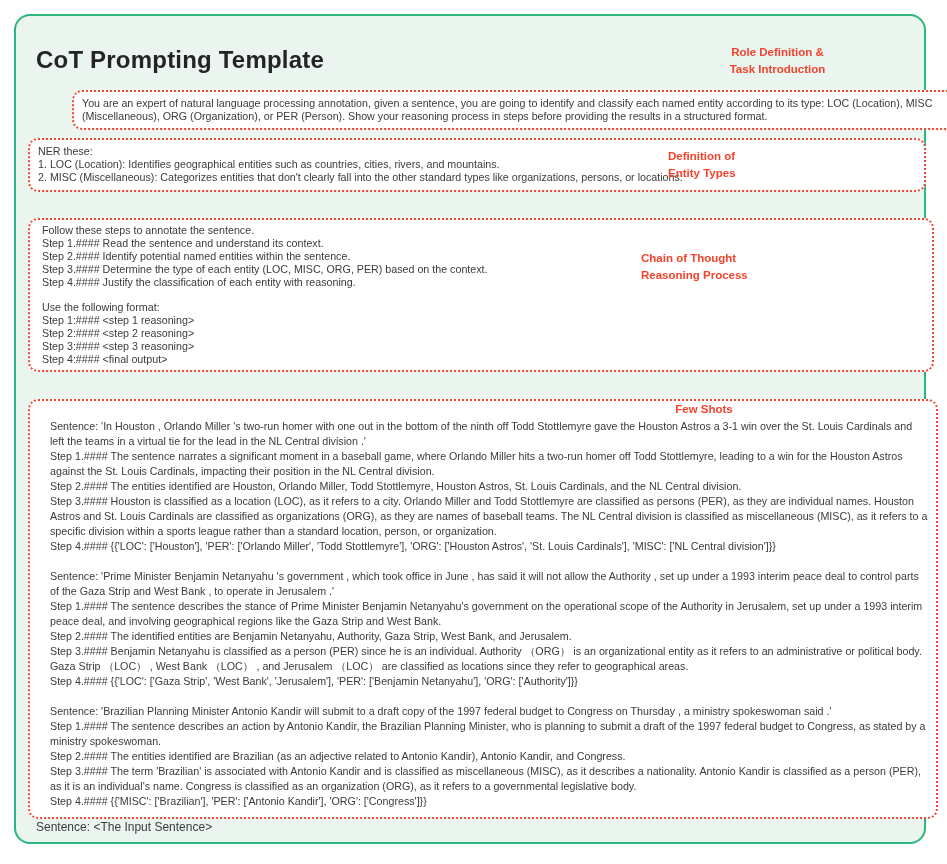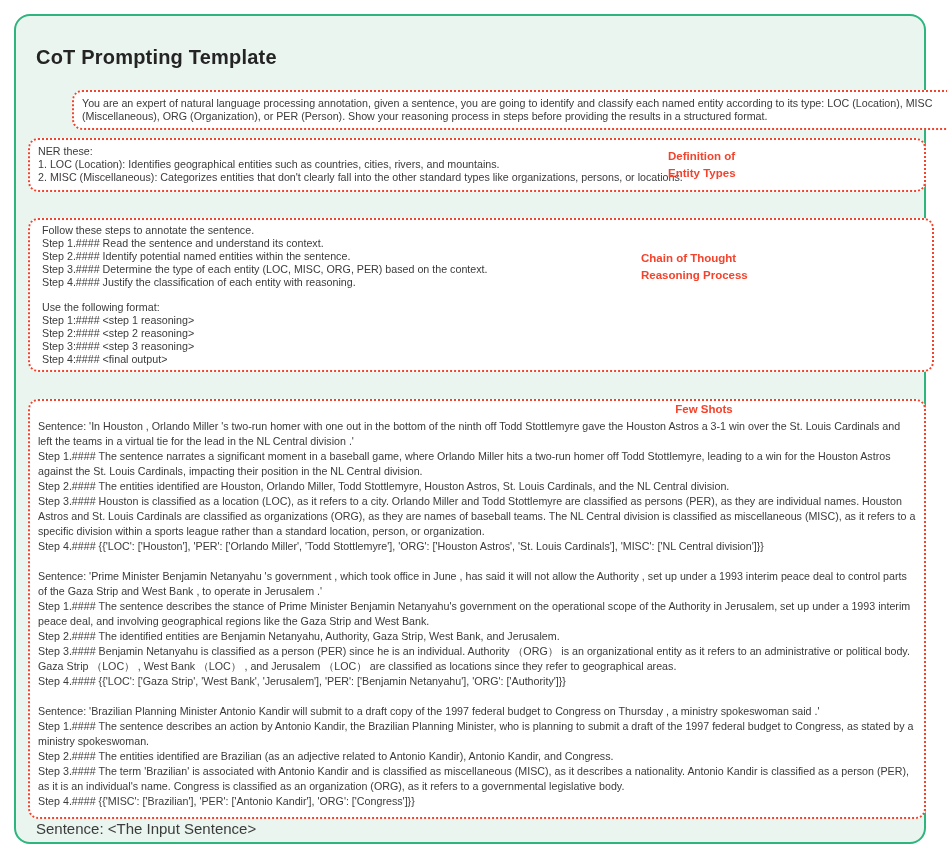--- a/index.html
+++ b/index.html
@@ -13,55 +13,57 @@
     position:relative;width:947px;height:864px;background:#fff;overflow:hidden;
     font-family:"Liberation Sans",sans-serif;color:var(--text);
   }
   .panel{
     position:absolute;left:14px;top:14px;width:908px;height:826px;
     background:var(--panel-bg);
     border:2px solid var(--border-green);border-radius:16px;
   }
   .page-title{
     position:absolute;left:36px;top:46px;
-    font-size:20px;font-weight:bold;color:#242424;letter-spacing:.2px;
+    font-size:24px;font-weight:bold;color:#242424;letter-spacing:.2px;
   }
   .red-label{
     position:absolute;color:var(--annotation-red);font-weight:bold;
     font-size:11.5px;line-height:17px;white-space:pre-line;
   }
   .red-label.center{text-align:center;}
   .dashed-box{
     position:absolute;left:28px;width:878px;background:#fff;
     border:2px dotted var(--annotation-red);border-radius:10px;
     padding:5px 8px;box-sizing:content-box;
   }
   .box-text{font-size:10.7px;line-height:13.2px;}
   .tline{min-height:1em;}
   .tline:empty::after{content:"\a0";}
   #box1{top:90px;margin-left:44px;}
   #box2{top:138px;}
   #box3{top:218px;padding:4px 12px;}
   #box3 .tline{line-height:12.9px;}
-  #box4{top:399px;height:394px;padding:18px 8px 4px 8px;overflow:hidden;}
+  #box4{top:399px;height:394px;padding:18px 8px 4px 20px;overflow:hidden;}
   #box4 .tline{line-height:15px;}
   .example{margin-bottom:15px;}
   .example:last-child{margin-bottom:16px;}
   .footer-line{
-    position:absolute;left:36px;top:820px;font-size:15px;color:var(--text);
+    position:absolute;left:36px;top:820px;font-size:12px;color:var(--text);
   }
 </style>
 </head>
 <body>
 
 <div class="stage">
   <div class="panel"></div>
 
   <div class="page-title">CoT Prompting Template</div>
 
+  <div class="red-label center" style="top:44px;left:690px;width:175px;">Role Definition &amp;
+Task Introduction</div>
 
   <div id="box1" class="dashed-box">
     <div class="box-text">You are an expert of natural language processing annotation, given a sentence, you are going to identify and classify each named entity according to its type: LOC (Location), MISC (Miscellaneous), ORG (Organization), or PER (Person). Show your reasoning process in steps before providing the results in a structured format.</div>
   </div>
 
   <div id="box2" class="dashed-box">
     <div class="box-text">
         <div class="tline">NER these:</div>
         <div class="tline">1. LOC (Location): Identifies geographical entities such as countries, cities, rivers, and mountains.</div>
         <div class="tline">2. MISC (Miscellaneous): Categorizes entities that don't clearly fall into the other standard types like organizations, persons, or locations.</div>

